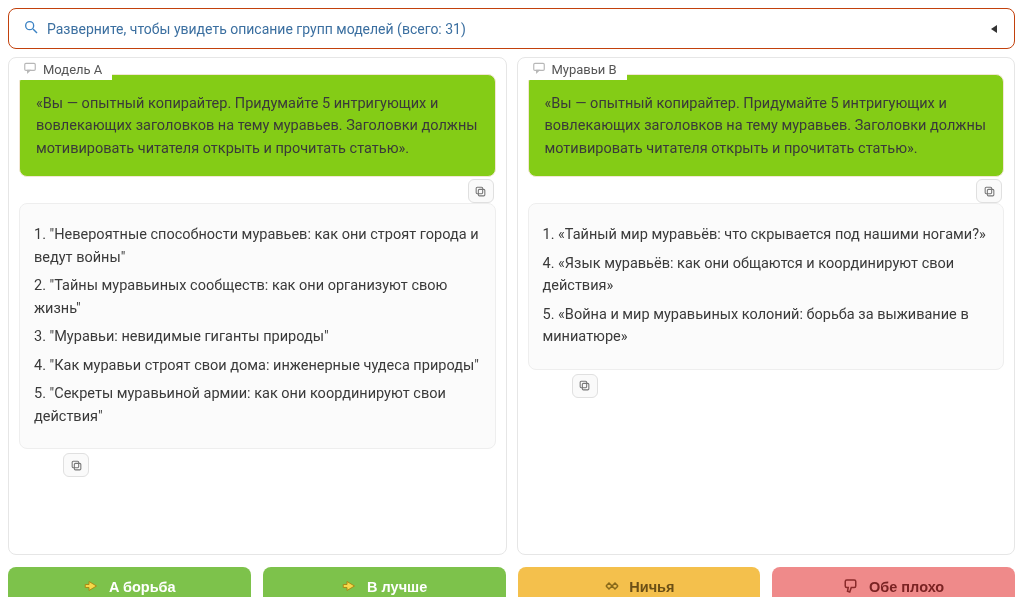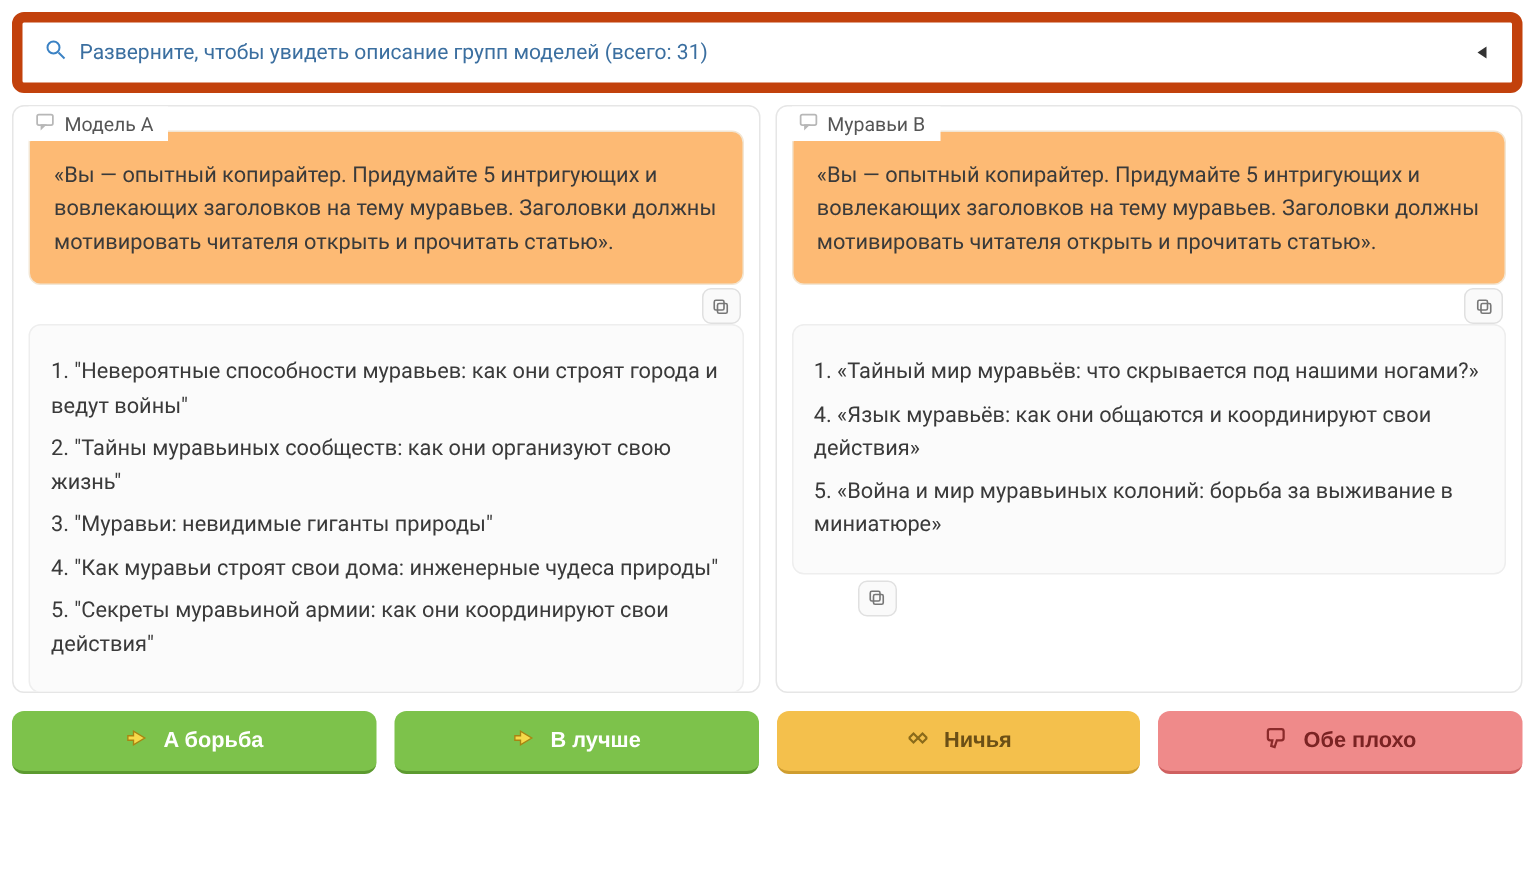--- a/index.html
+++ b/index.html
@@ -3,21 +3,21 @@
 <meta charset="utf-8">
 <style>
   * { box-sizing: border-box; margin: 0; padding: 0; }
   body {
     font-family: -apple-system, BlinkMacSystemFont, "Segoe UI", Roboto, "Helvetica Neue", Arial, sans-serif;
     background: #ffffff;
     padding: 8px;
     color: #333;
   }
   .expander {
-    border: 7px solid #c2410c;
+    border: 1px solid #c2410c;
     border-radius: 8px;
     padding: 10px 14px;
     display: flex;
     align-items: flex-end;
     justify-content: space-between;
     font-size: 14px;
     color: #3b6fa0;
     cursor: pointer;
     margin-bottom: 8px;
   }
@@ -28,21 +28,21 @@
   }
   .expander .icon-mag {
     width: 16px; height: 16px;
   }
   .expander .arrow {
     width: 12px; height: 12px;
   }
   .panels {
     display: flex;
     gap: 10px;
-    height: 392px;
+    height: 498px;
   }
   .panel {
     flex: 1;
     border: 1px solid #e6e6e6;
     border-radius: 8px;
     padding: 10px 10px 10px 10px;
     position: relative;
     overflow: hidden;
   }
   .model-tab {
@@ -53,21 +53,21 @@
     padding: 4px 10px 2px 4px;
     font-size: 13px;
     color: #555;
     display: flex;
     align-items: center;
     gap: 6px;
     z-index: 2;
   }
   .model-tab svg { width: 14px; height: 14px; opacity: .6; }
   .prompt-box {
-    background: #fdba74;
+    background: #84cc16;
     border: 1px solid #f2e6d4;
     border-radius: 8px;
     padding: 18px 16px 16px 16px;
     margin-top: 6px;
     font-size: 14.5px;
     color: #3a3a3a;
     line-height: 1.55;
     position: relative;
   }
   .copy-row {

